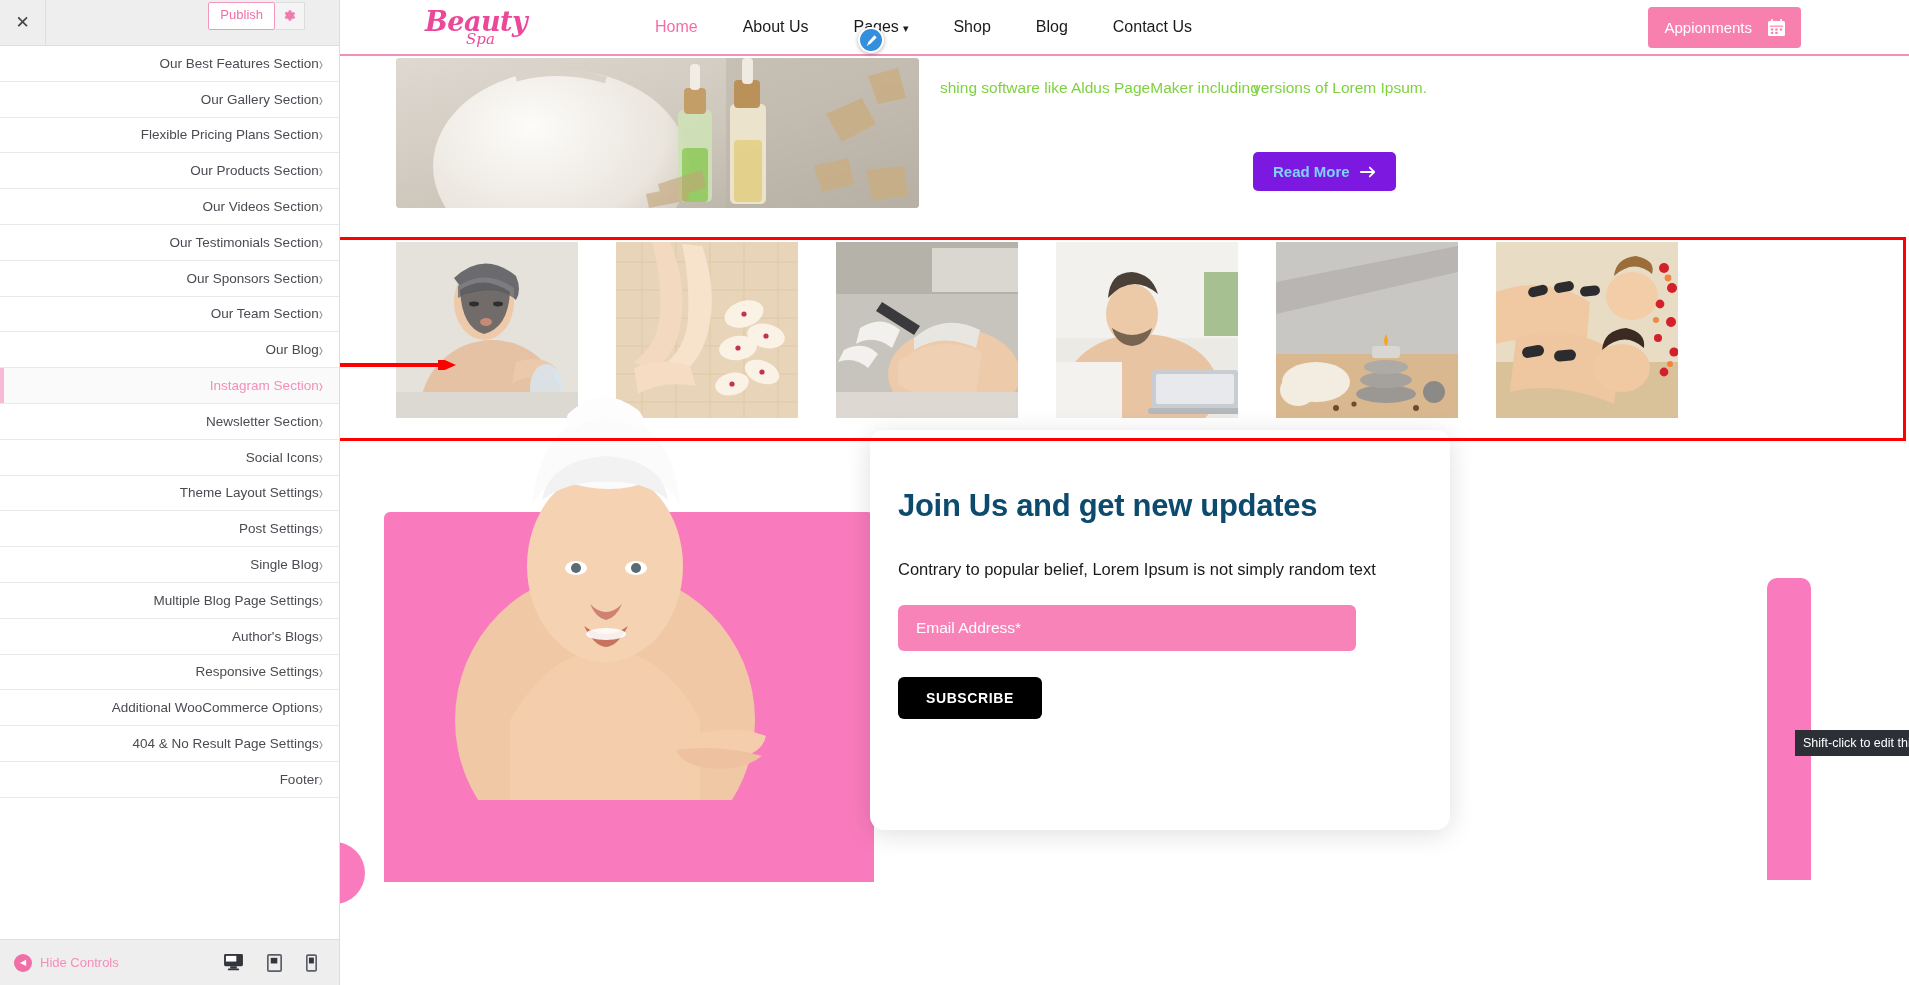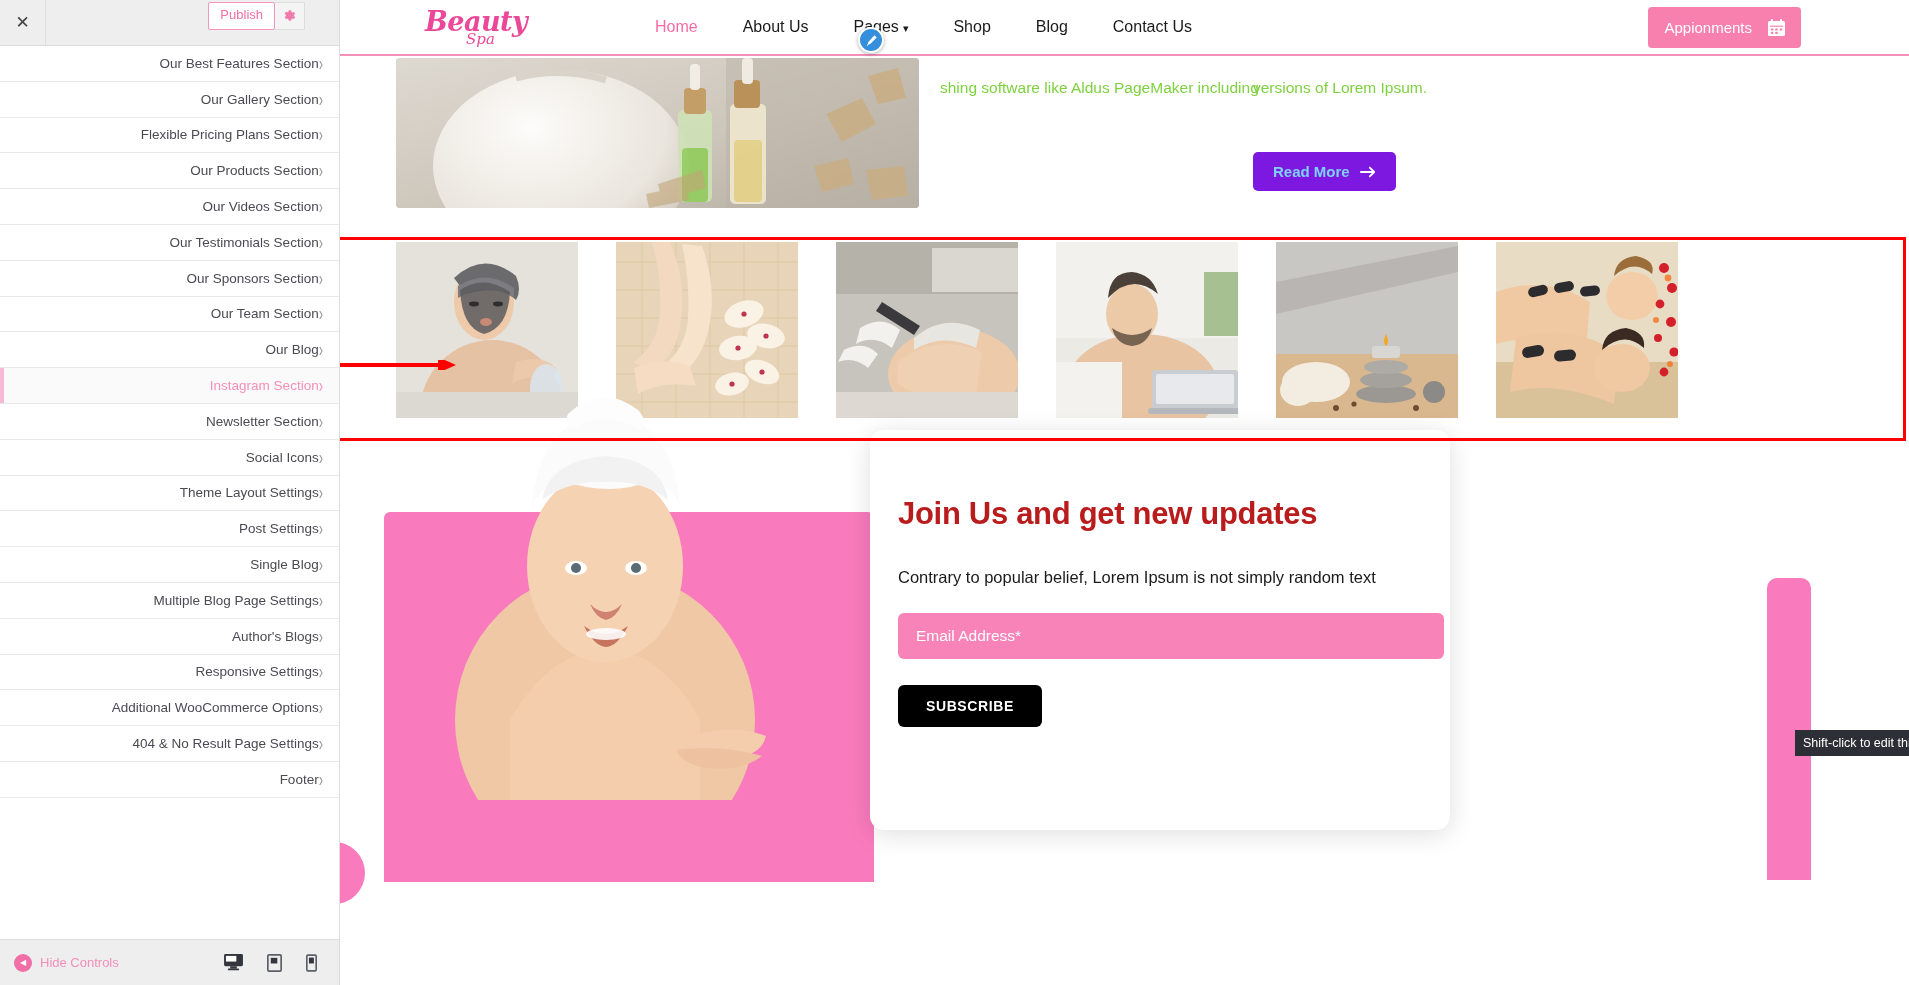--- a/index.html
+++ b/index.html
@@ -267,25 +267,25 @@
   }
   .news-card {
     position: absolute; left: 530px; top: 0;
     width: 580px; height: 400px;
     background: #fff;
     border-radius: 14px;
     box-shadow: 0 4px 26px rgba(0,0,0,.13);
     padding: 58px 0 0 28px;
     z-index: 10;
   }
-  .news-title { font-size: 31px; font-weight: 700; color: #b91c1c; letter-spacing: -.3px; margin-top: 8px; }
+  .news-title { font-size: 31px; font-weight: 700; color: #0c4a6e; letter-spacing: -.3px; }
   .news-sub { font-size: 16.5px; color: #1a1a1a; margin-top: 36px; }
   .news-input {
     margin-top: 26px;
-    width: 546px; height: 46px;
+    width: 458px; height: 46px;
     background: #f783b9;
     border: none; border-radius: 6px;
     padding: 0 18px;
     color: #000000; font-size: 15.5px;
     font-family: "Liberation Sans", sans-serif;
   }
   .news-input::placeholder { color: #fff; opacity: 1; }
   .subscribe-btn {
     margin-top: 26px;
     background: #000; color: #fff;

